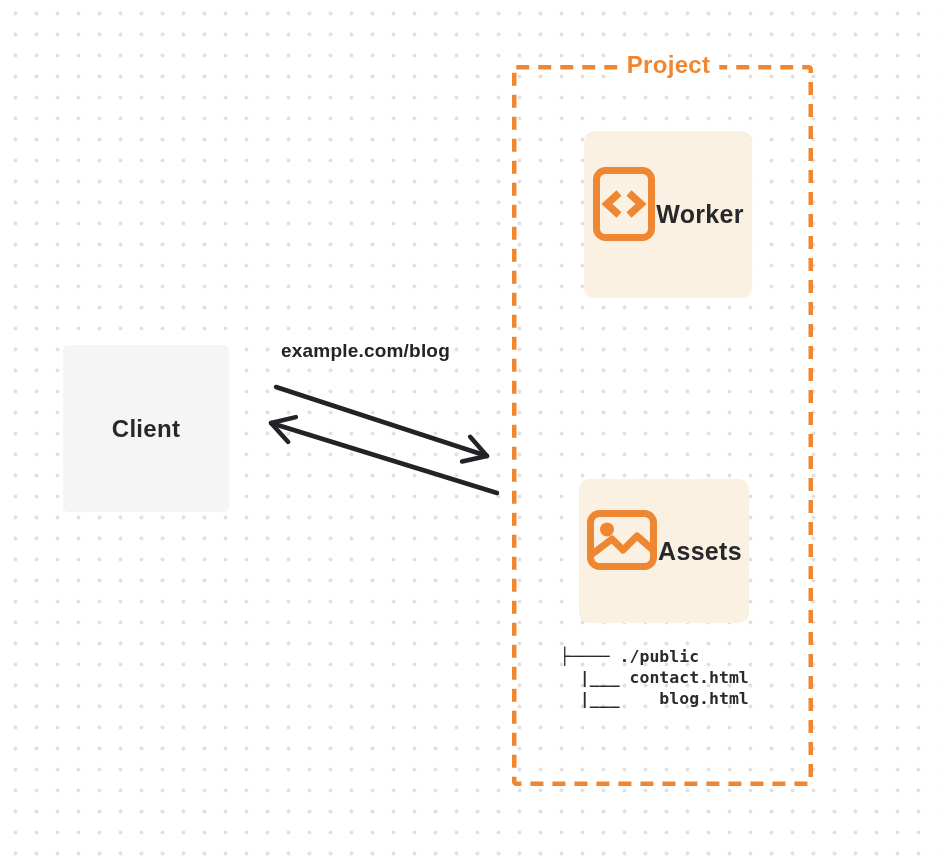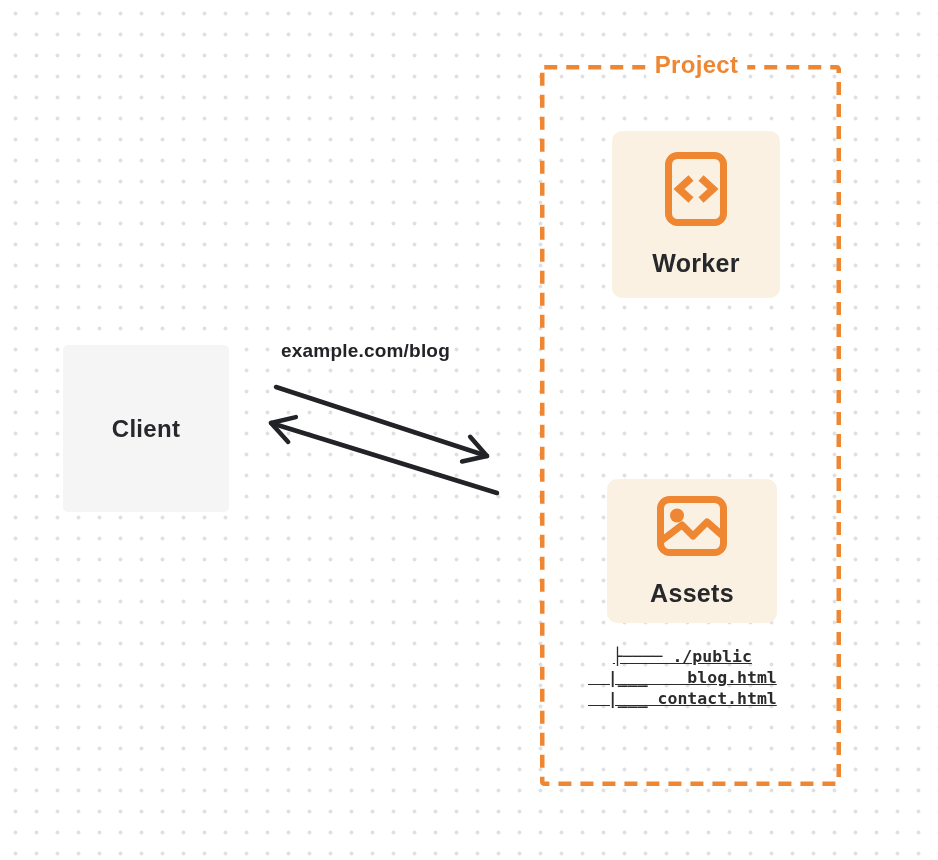--- a/index.html
+++ b/index.html
@@ -36,49 +36,49 @@
   .request-label{
     position:absolute;left:281px;top:340px;
     font-size:19px;font-weight:bold;color:var(--arrow);letter-spacing:.2px;
   }
 
   
   .arrows{position:absolute;left:0;top:0;width:938px;height:860px;pointer-events:none;}
   .arrows line{stroke:var(--arrow);stroke-width:4.5;stroke-linecap:round;}
 
   
-  .project-box{position:absolute;left:540px;top:65px;width:301px;height:721px;text-align:center;}
+  .project-box{position:absolute;left:512px;top:65px;width:301px;height:721px;}
   .dash-border{position:absolute;left:0;top:0;width:301px;height:721px;}
   .dash-border rect{fill:none;stroke:var(--orange);stroke-width:4.5;stroke-dasharray:13 9;}
   .project-label{
     position:absolute;left:52%;top:0;transform:translate(-50%,-50%);
     background:var(--canvas-bg);padding:0 9px;
     color:var(--orange);font-size:24px;font-weight:bold;letter-spacing:.3px;
     white-space:nowrap;
   }
 
   
   .card{
     position:absolute;background:var(--card-bg);border-radius:10px;
-    display:flex;flex-direction:column;align-items:center;justify-content:center;
+    display:flex;flex-direction:row;align-items:center;justify-content:center;
   }
   .card-worker{left:72px;top:66px;width:168px;height:167px;}
   .card-assets{left:67px;top:414px;width:170px;height:144px;}
   .card .icon{display:block;line-height:0;}
   .card-worker .icon{margin-bottom:22px;}
   .card-assets .icon{margin-bottom:22px;}
   .card-label{font-size:25px;font-weight:bold;letter-spacing:.3px;color:var(--text-dark);}
 
   
   .file-tree{
     position:absolute;left:48px;top:581px;
     font-family:"DejaVu Sans Mono","Liberation Mono",monospace;
     font-size:16.5px;line-height:21px;font-weight:bold;color:var(--tree);
   }
-  .tree-line{white-space:pre;text-decoration:underline;}
+  .tree-line{white-space:pre;}
 </style>
 </head>
 <body>
 
 <div class="canvas">
 
   <div class="client-box">
     <span>Client</span>
   </div>
 
@@ -117,18 +117,18 @@
           <rect x="4.5" y="4.5" width="63" height="53" rx="9" fill="none" stroke="#ee8632" stroke-width="7"></rect>
           <circle cx="21" cy="20.5" r="7" fill="#ee8632"></circle>
           <path d="M5 46 L26 30 L37 41 L51 27 L67 41" fill="none" stroke="#ee8632" stroke-width="7" stroke-linejoin="round" stroke-linecap="round"></path>
         </svg>
       </span>
       <span class="card-label">Assets</span>
     </div>
 
     <div class="file-tree">
       <div class="tree-line">├──── ./public</div>
+      <div class="tree-line">  |___ contact.html</div>
       <div class="tree-line">  |___    blog.html</div>
-      <div class="tree-line">  |___ contact.html</div>
     </div>
   </div>
 
 </div>
 
 </body></html>

